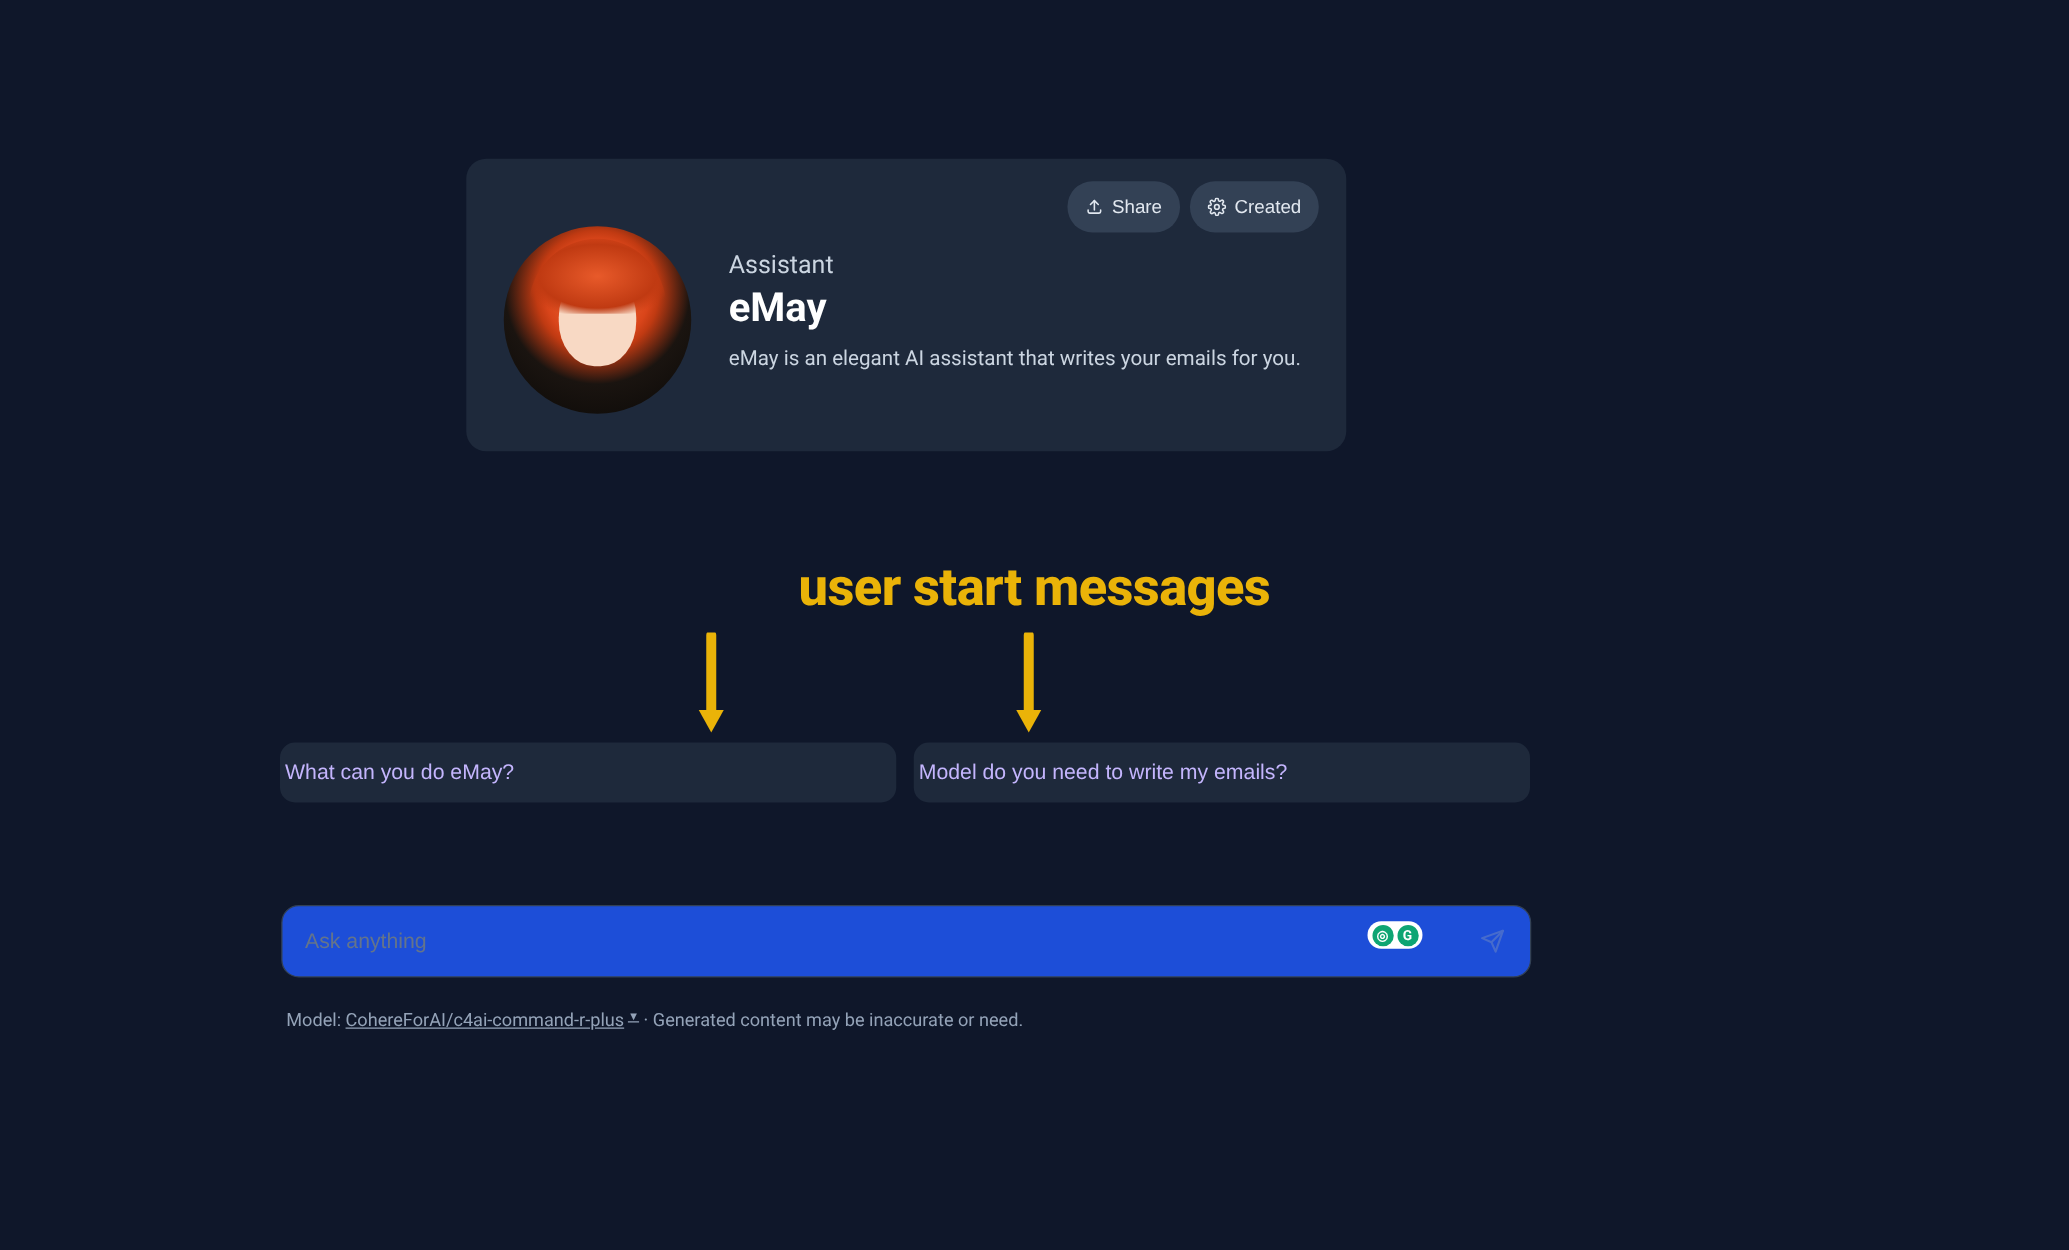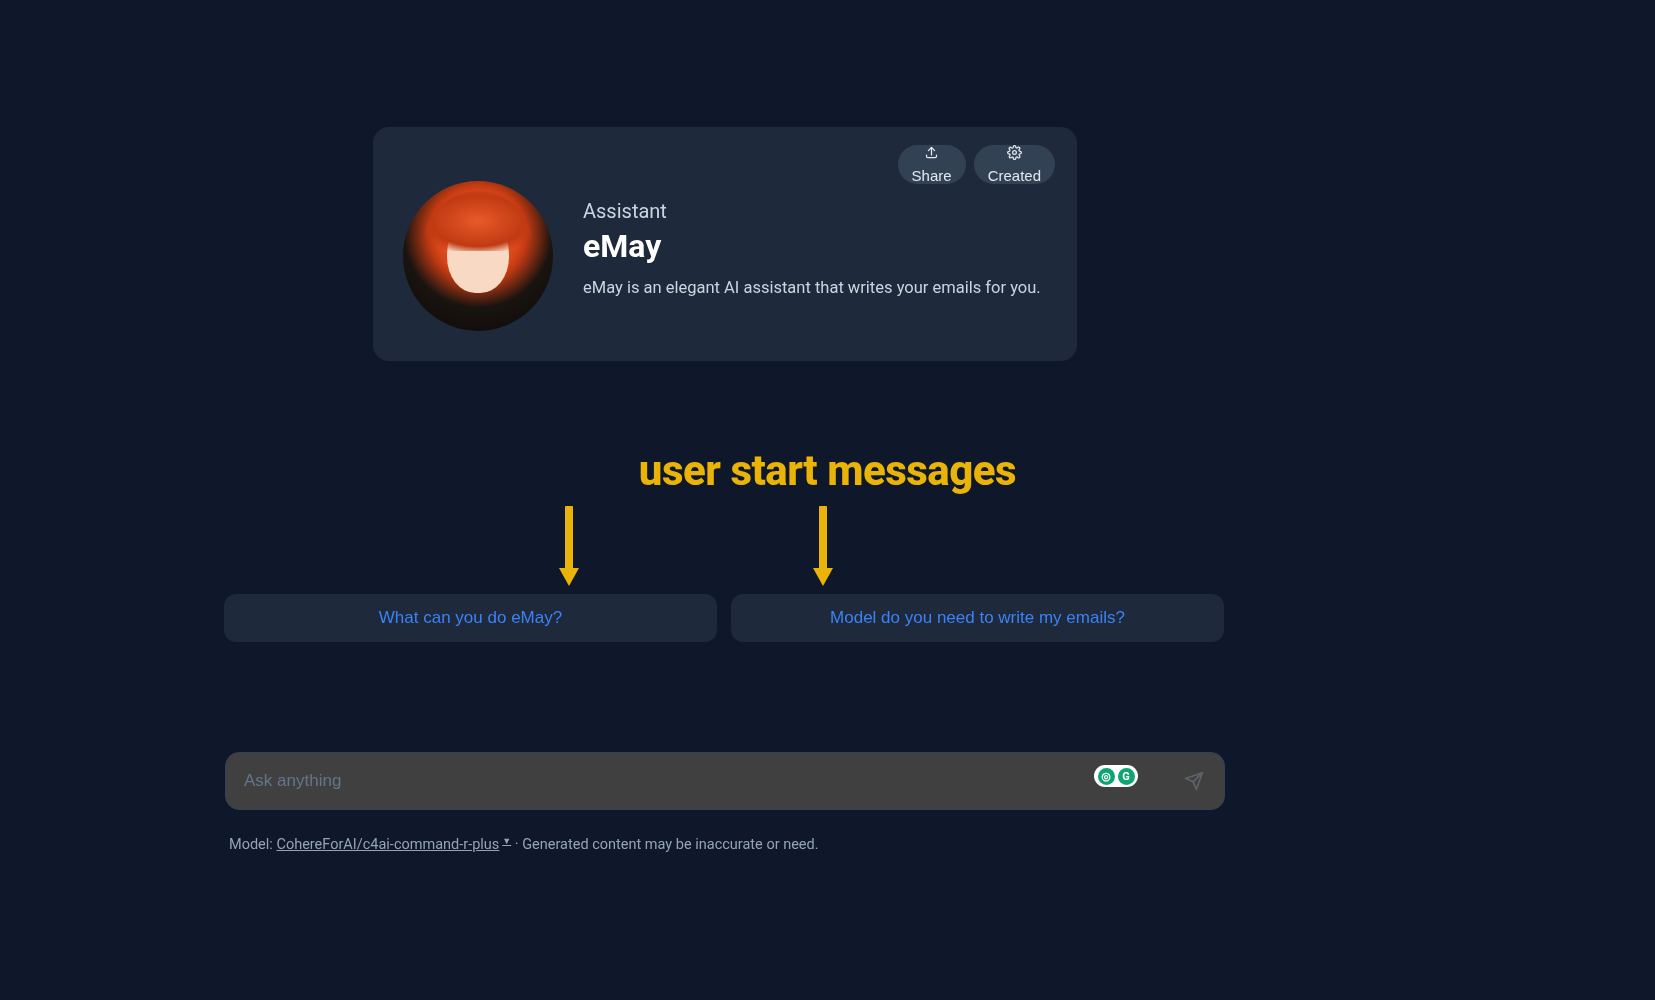--- a/index.html
+++ b/index.html
@@ -30,27 +30,26 @@
       top: 18px;
       right: 22px;
       display: flex;
       gap: 8px;
     }
     .pill-btn {
       background: #334155;
       color: #e2e8f0;
       border: none;
       border-radius: 20px;
-      padding: 0 14px;
+      padding: 12px 14px;
       font-size: 15px;
       display: inline-flex;
       align-items: center;
       gap: 7px;
       cursor: pointer;
-      flex-direction: column;
     }
     .pill-btn svg {
       width: 15px;
       height: 15px;
       stroke: #e2e8f0;
       fill: none;
     }
     .card-body {
       display: flex;
       gap: 30px;
@@ -138,41 +137,40 @@
       position: absolute;
       left: 224px;
       top: 594px;
       width: 1000px;
       display: flex;
       gap: 14px;
     }
     .suggestion-btn {
       flex: 1;
       background: #1e293b;
-      color: #3b82f6;
+      color: #c4b5fd;
       border: none;
       border-radius: 12px;
       padding: 14px 4px;
       font-size: 17px;
-      text-align: center;
+      text-align: left;
       cursor: pointer;
     }
     .input-wrap {
       position: absolute;
       left: 225px;
       top: 724px;
       width: 1000px;
     }
     .input-box {
-      background: #404040;
+      background: #1d4ed8;
       border: 1px solid #334155;
       border-radius: 14px;
       padding: 18px 76px 18px 18px;
       position: relative;
-      margin-top: 28px;
     }
     .input-field {
       background: transparent;
       border: none;
       outline: none;
       color: #cbd5e1;
       font-size: 17px;
       width: 100%;
     }
     .input-field::placeholder {

